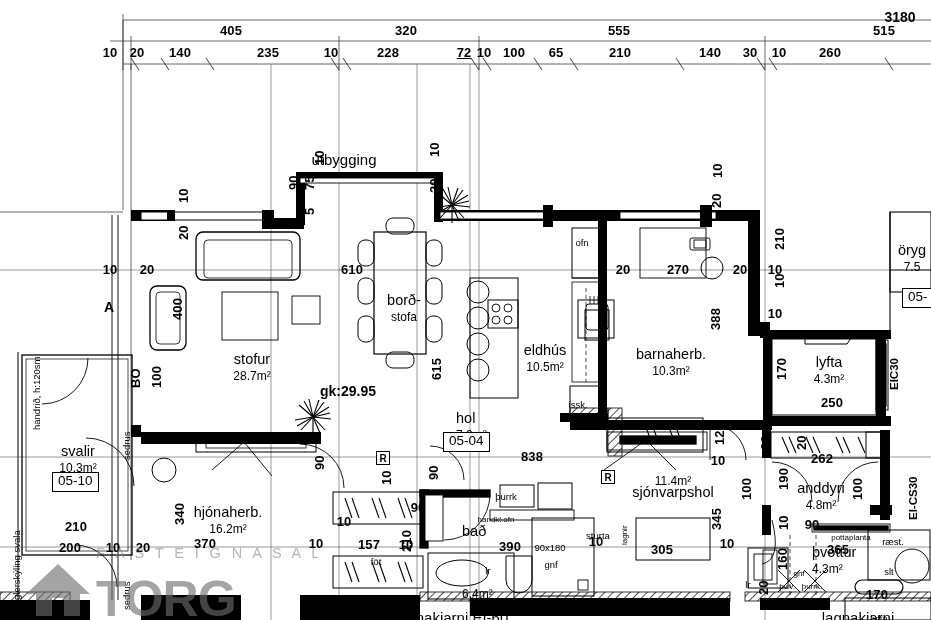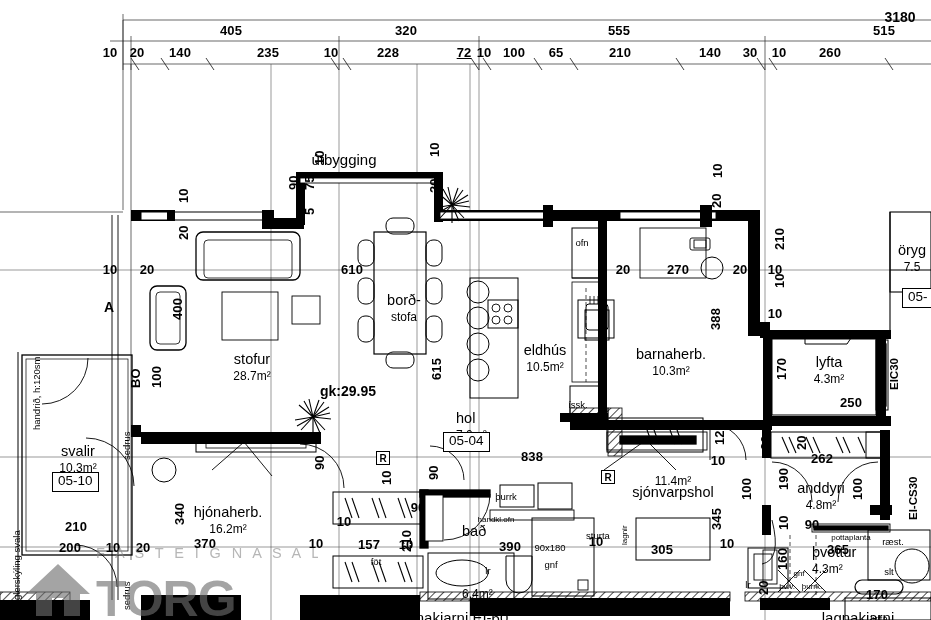--- a/index.html
+++ b/index.html
@@ -450,21 +450,21 @@
     <div class="lbl dim" style="left: 143px; top: 541px; transform: translateX(-50%);">20</div>
     <div class="lbl dim" style="left: 205px; top: 537px; transform: translateX(-50%);">370</div>
     <div class="lbl dim" style="left: 316px; top: 537px; transform: translateX(-50%);">10</div>
     <div class="lbl dim" style="left: 369px; top: 538px; transform: translateX(-50%);">157</div>
     <div class="lbl dim" style="left: 406px; top: 538px; transform: translateX(-50%);">10</div>
     <div class="lbl dim" style="left: 344px; top: 515px; transform: translateX(-50%);">10</div>
     <div class="lbl dim" style="left: 510px; top: 540px; transform: translateX(-50%);">390</div>
     <div class="lbl dim" style="left: 596px; top: 535px; transform: translateX(-50%);">10</div>
     <div class="lbl dim" style="left: 662px; top: 543px; transform: translateX(-50%);">305</div>
     <div class="lbl dim" style="left: 727px; top: 537px; transform: translateX(-50%);">10</div>
-    <div class="lbl dim" style="left: 851px; top: 396px; transform: translateX(-50%);">250</div>
+    <div class="lbl dim" style="left: 832px; top: 396px; transform: translateX(-50%);">250</div>
     <div class="lbl dim" style="left: 822px; top: 452px; transform: translateX(-50%);">262</div>
     <div class="lbl dim" style="left: 718px; top: 454px; transform: translateX(-50%);">10</div>
     <div class="lbl dim" style="left: 812px; top: 518px; transform: translateX(-50%);">90</div>
     <div class="lbl dim" style="left: 838px; top: 543px; transform: translateX(-50%);">365</div>
     <div class="lbl dim" style="left: 418px; top: 501px; transform: translateX(-50%);">90</div>
     <div class="lbl dim" style="left: 775px; top: 307px; transform: translateX(-50%);">10</div>
     <div class="lbl dim" style="left: 287px; top: 190px; transform: rotate(-90deg); transform-origin: 0px 0px;">90</div>
     <div class="lbl dim" style="left: 303px; top: 190px; transform: rotate(-90deg); transform-origin: 0px 0px;">75</div>
     <div class="lbl dim" style="left: 303px; top: 215px; transform: rotate(-90deg); transform-origin: 0px 0px;">5</div>
     <div class="lbl dim" style="left: 313px; top: 165px; transform: rotate(-90deg); transform-origin: 0px 0px;">10</div>

